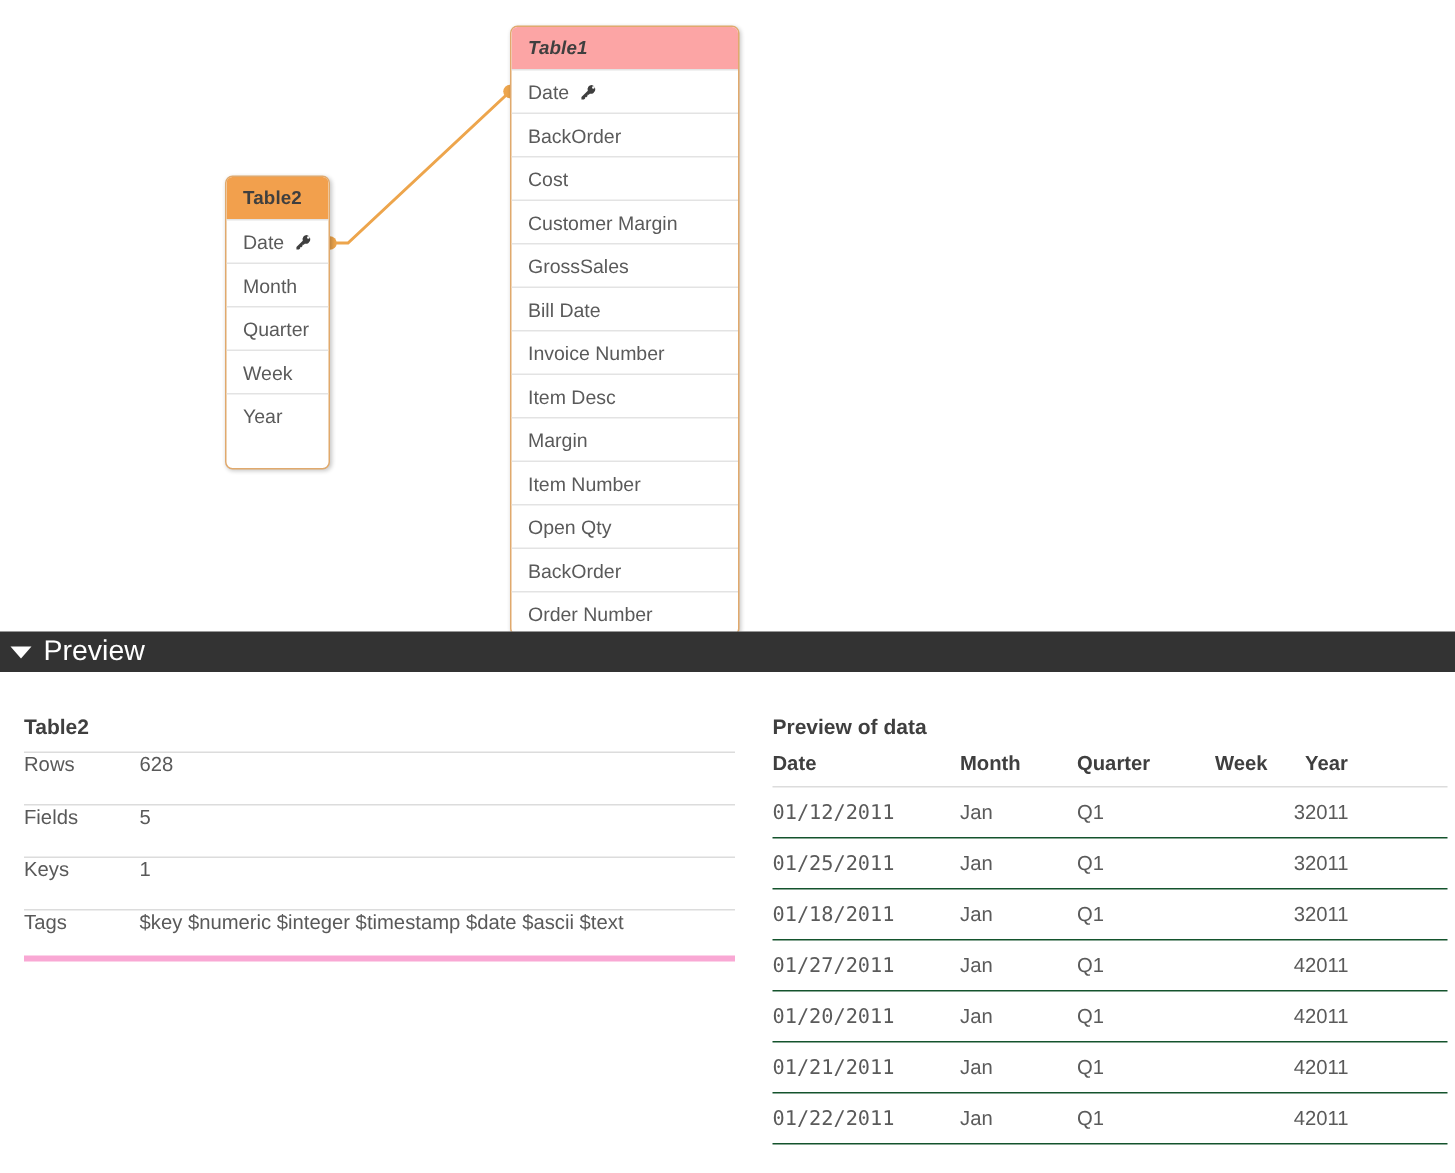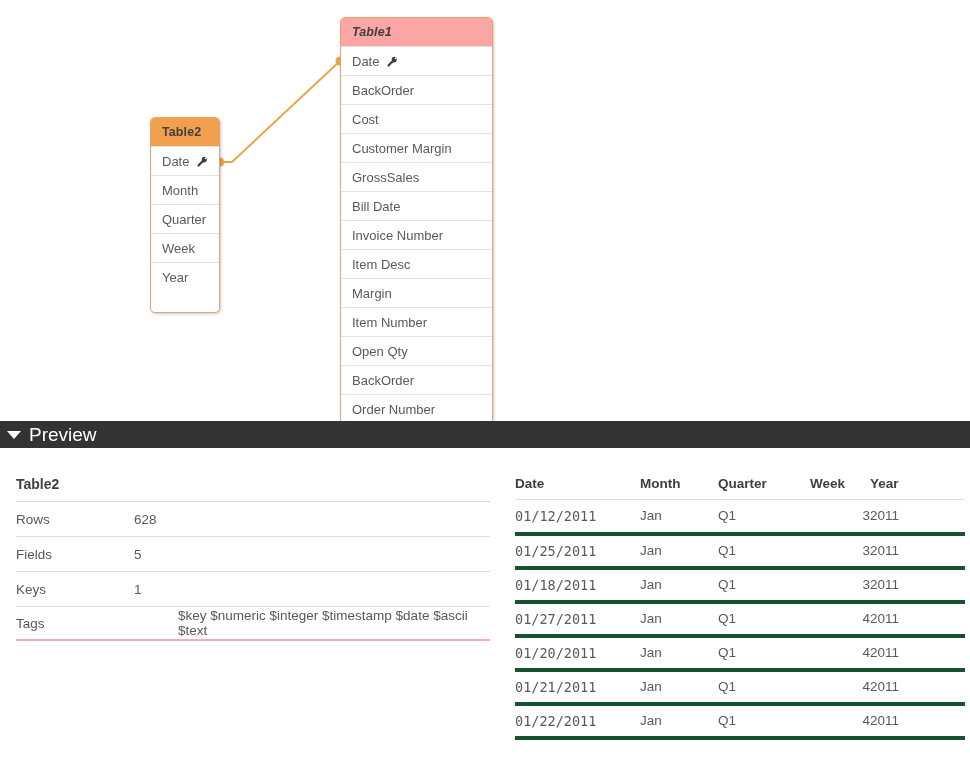--- a/index.html
+++ b/index.html
@@ -88,38 +88,37 @@
 
   .panel-heading {
     font-size: 14px; font-weight: bold; color: #3f3f3f;
     padding-bottom: 9px;
   }
 
   .meta-row {
     display: flex;
     border-top: 1px solid #dcdcdc;
     height: 35px;
-    align-items: center;
     font-size: 13.5px;
     color: #595959;
   }
-  .meta-row:last-child { border-bottom: 2px solid #f9a8d4; gap: 44px; }
+  .meta-row:last-child { border-bottom: 4px solid #f9a8d4; }
   .meta-label { width: 77px; }
-  .meta-value { flex: 1; margin-left: 41px; }
+  .meta-value { flex: 1; }
 
   
   table.preview { width: 450px; border-collapse: collapse; }
   table.preview th {
     font-size: 13.5px; font-weight: bold; color: #3f3f3f;
     text-align: left; padding: 0 0 8px 0;
     border-bottom: 1px solid #dcdcdc;
   }
   table.preview td {
     font-size: 13.5px; color: #5a5a5a;
-    border-bottom: 4px solid #14532d;
+    border-bottom: 1px solid #14532d;
     height: 34px; padding: 0;
   }
   td.c-date, th.c-date   { font-family: "DejaVu Sans Mono", monospace; width: 125px; }
   th.c-date { font-family: "Liberation Sans", sans-serif; }
   td.c-month, th.c-month { width: 78px; padding-right: 2px; }
   td.c-quarter, th.c-quarter { padding-left: 19px; width: 92px; }
   td.c-week, th.c-week   { text-align: right; width: 60px; }
   th.c-week { text-align: left; padding-left: 11px; }
   td.c-year, th.c-year   { padding-left: 22px; }
 </style>
@@ -197,20 +196,21 @@
       <span class="meta-label">Keys</span>
       <span class="meta-value">1</span>
     </div>
     <div class="meta-row">
       <span class="meta-label">Tags</span>
       <span class="meta-value">$key $numeric $integer $timestamp $date $ascii $text</span>
     </div>
   </div>
 
   <div class="panel-right">
+    <div class="panel-heading">Preview of data</div>
     <table class="preview">
       <thead>
         <tr>
           <th class="c-date">Date</th>
           <th class="c-month">Month</th>
           <th class="c-quarter">Quarter</th>
           <th class="c-week">Week</th>
           <th class="c-year">Year</th>
         </tr>
       </thead>

